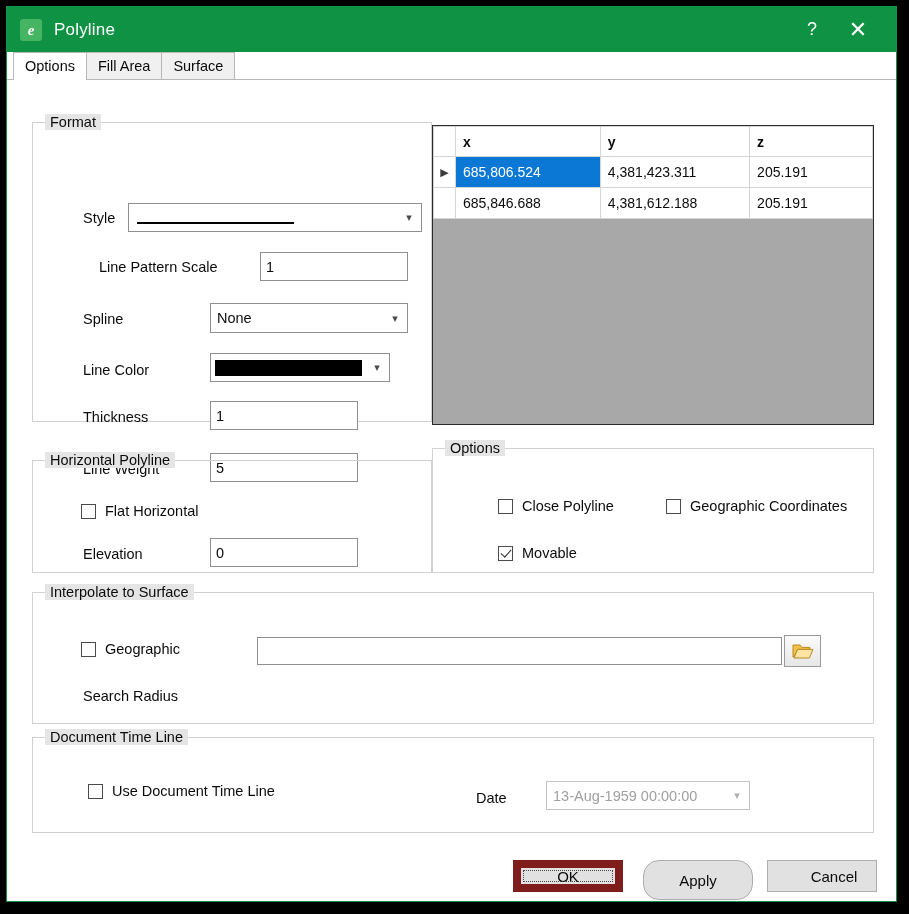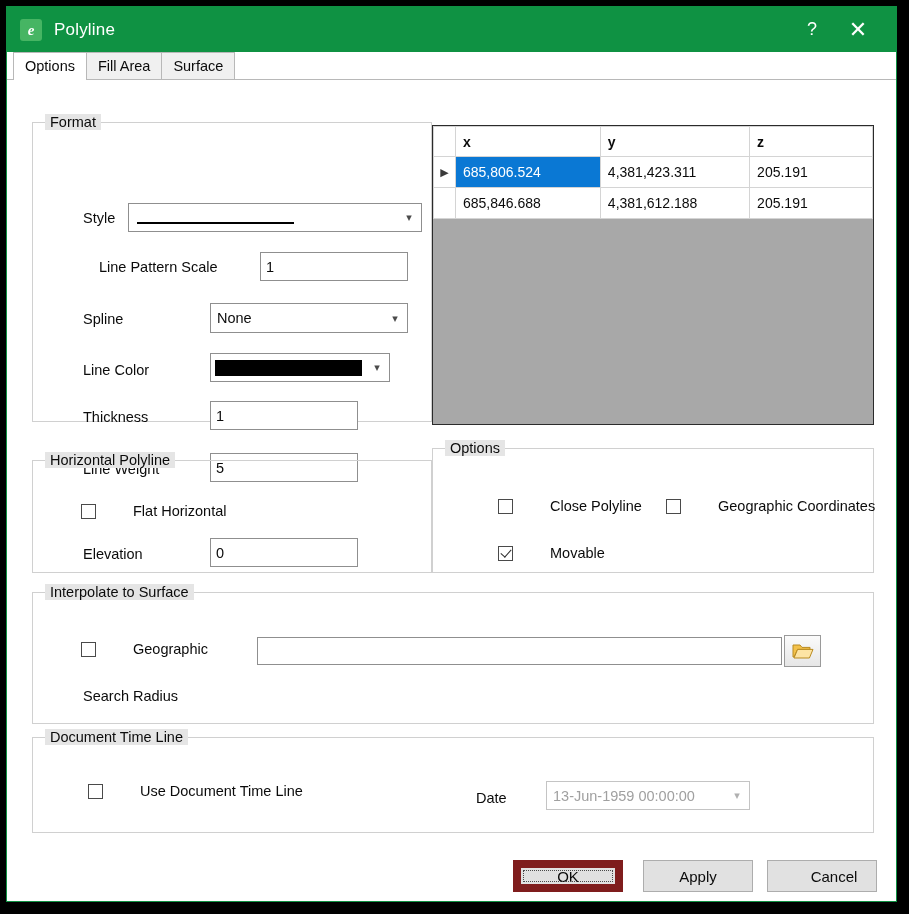--- a/index.html
+++ b/index.html
@@ -199,21 +199,20 @@
     border: 1px solid #ffffff;
     box-sizing: border-box;
   }
 
   
   .cb-wrap {
     position: absolute;
     display: flex;
     align-items: center;
     cursor: default;
-    gap: 28px;
   }
   .cb-box {
     width: 15px; height: 15px;
     border: 1px solid #4a4a4a;
     background: #ffffff;
     box-sizing: border-box;
     flex: 0 0 auto;
     position: relative;
   }
   .cb-box.checked::after {
@@ -444,30 +443,30 @@
     <div class="group" style="left:25px; top:657px; width:842px; height:96px;">
       <div class="legend">Document Time Line</div>
 
       <div class="cb-wrap" style="left:55px; top:45px;">
         <span class="cb-box"></span>
         <span class="cb-label">Use Document Time Line</span>
       </div>
 
       <div class="lbl" style="left:443px; top:52px;">Date</div>
       <div class="combo disabled" style="left:513px; top:43px; width:204px; height:29px;">
-        <div class="combo-text">13-Jun-1959 00:00:00</div>
+        <div class="combo-text">13-Aug-1959 00:00:00</div>
         <div class="arrow">▾</div>
       </div>
     </div>
 
     <div class="btn default" style="left:506px; top:780px; width:110px; height:32px;">
       <span class="focus-ring"></span>
       <span>OK</span>
     </div>
-    <div class="btn" style="left:636px; top:780px; width:110px; height:32px;">
+    <div class="btn" style="left:636px; top:780px; width:110px; height:40px;border-radius:16px;">
       <span>Apply</span>
     </div>
     <div class="btn" style="left:760px; top:780px; width:110px; height:32px;padding-left:24px;">
       <span>Cancel</span>
     </div>
 
   </div>
 </div>
 
 </body></html>

